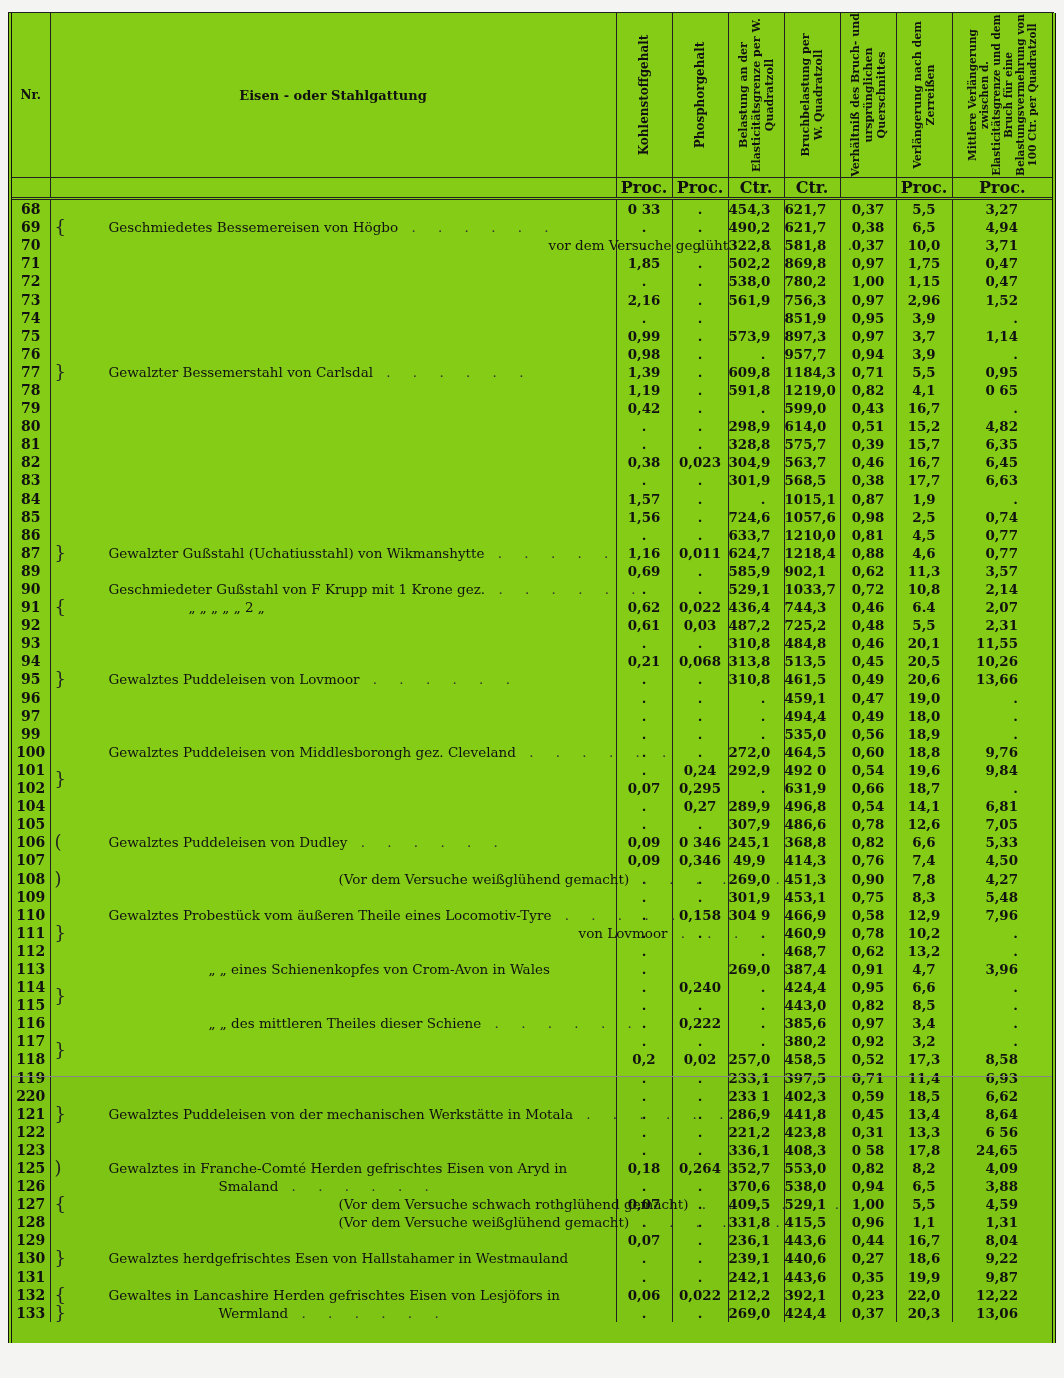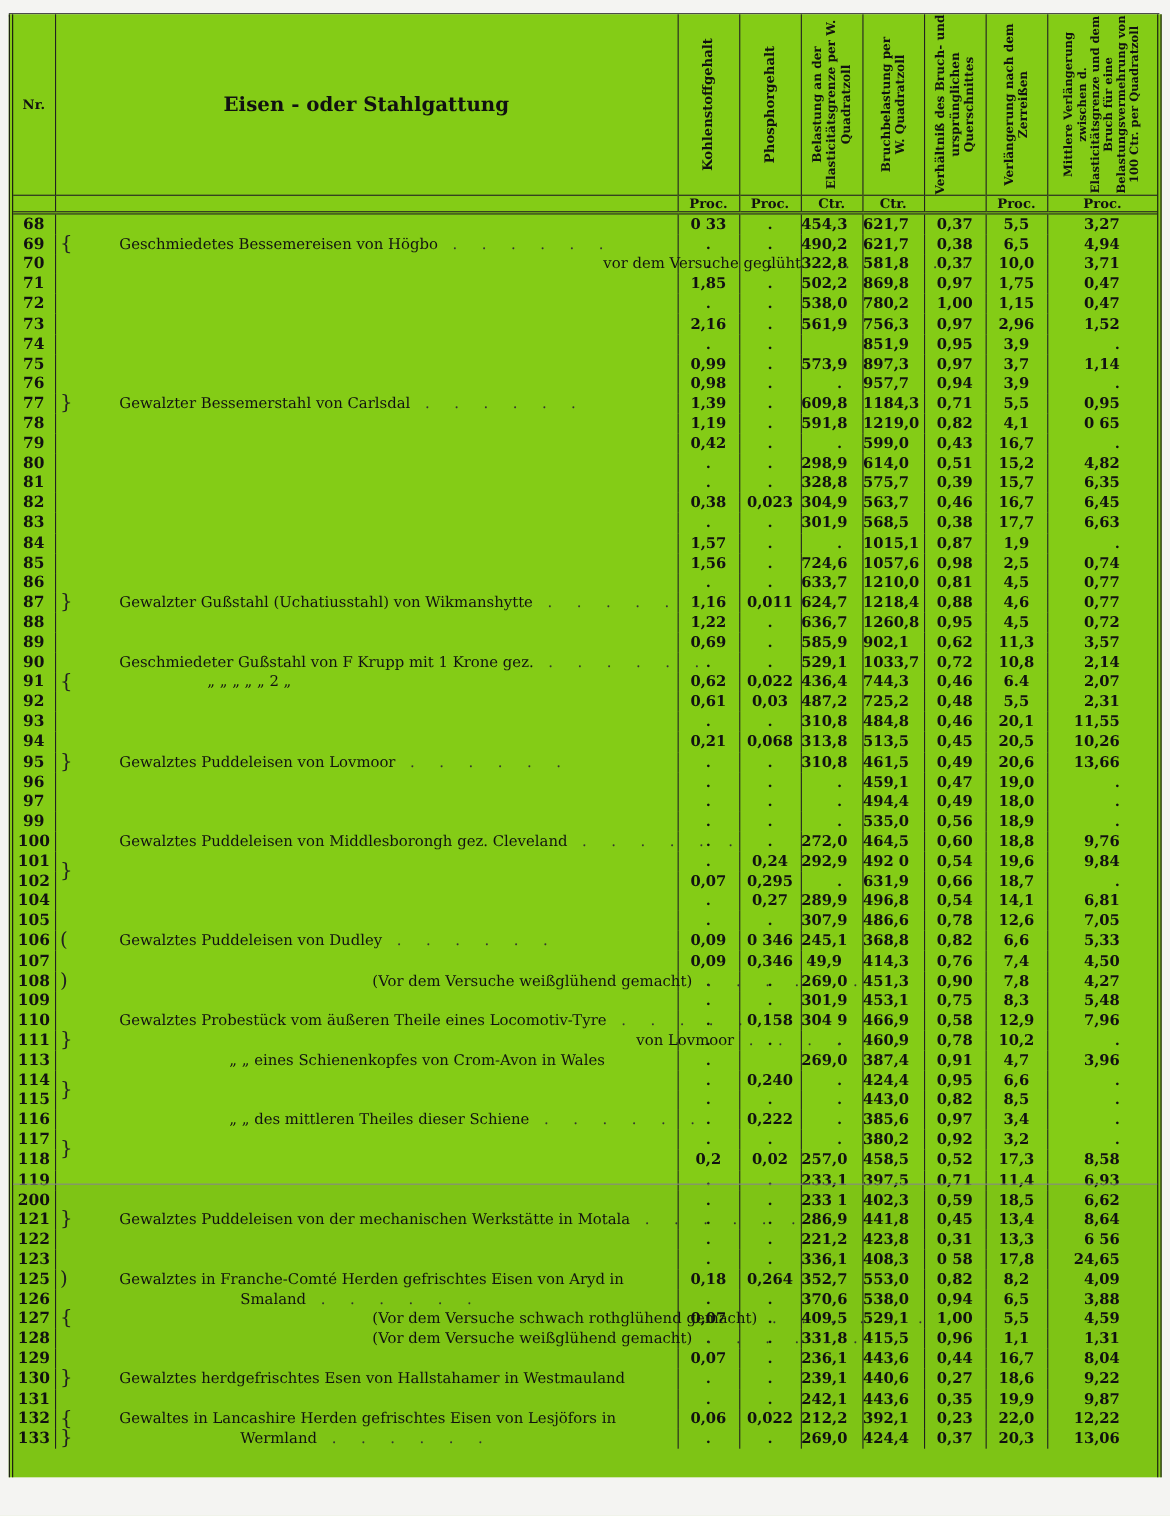--- a/index.html
+++ b/index.html
@@ -7,25 +7,25 @@
          font-family: "DejaVu Serif", serif; color: #111; }
   .page { position: absolute; left: 8px; top: 13px; width: 1040px; height: 1330px;
           border-left: 4px double #111; border-right: 4px double #111; background: #84cc16; }
   .topline { position: absolute; left: 8px; top: 12px; width: 1046px; border-top: 3px double #222; }
   table { border-collapse: collapse; position: absolute; left: 0; top: 0; width: 1040px;
           table-layout: fixed; }
   th { font-weight: bold; font-size: 12px; vertical-align: middle; padding: 0; position: relative; }
   th.rot > div { position: absolute; left: 50%; top: 50%; transform: translate(-50%,-50%) rotate(-90deg);
                  white-space: normal; text-align: center; line-height: 13px; font-family: "DejaVu Serif", serif; }
   thead tr.labels th { height: 164px; border-left: 1.5px solid #222; }
-  thead tr.units th { height: 14px; font-size: 12px; border-left: 1.5px solid #222; border-top: 1.5px solid #222;
+  thead tr.units th { height: 14px; font-size: 16px; border-left: 1.5px solid #222; border-top: 1.5px solid #222;
                       border-bottom: 3px double #222; }
   thead tr.labels th.nr, thead tr.units th.nr { border-left: none; }
   thead tr.labels th.name, thead tr.units th.name { border-left: 1.5px solid #222; }
-  th.name { font-size: 18px; text-align: center; }
+  th.name { font-size: 13px; text-align: center; }
   td { font-size: 13.4px; font-weight: bold; height: 18.1px; line-height: 18px; padding: 0; white-space: nowrap;
        font-family: "DejaVu Serif", serif; }
   td.nr { text-align: center; font-size: 14px; border-right: 1.5px solid #222; }
   td.name { font-weight: normal; font-size: 13.5px; padding-left: 58px; position: relative; color:#111; }
   td.num { text-align: center; border-left: 1.5px solid #222; }
   td.num.r { text-align: right; padding-right: 18px; }
   td.num.r2 { text-align: right; padding-right: 34px; }
   .dots { color: #333; letter-spacing: 9px; }
   .brace { position: absolute; left: 4px; font-weight: normal; font-size: 18px; color: #222; }
   .shade { position: absolute; left: 0; width: 1040px; top: 1064px; height: 266px; background: rgba(0,0,0,0.04); pointer-events:none; }
@@ -301,31 +301,20 @@
           <td class="name"><span class="brace">}</span><span>Gewalzter Gußstahl (Uchatiusstahl) von Wikmanshytte</span><span class="dots">  . . . . . .</span></td>
           <td class="num">1,16</td>
           <td class="num">0,011</td>
           <td class="num r">624,7</td>
           <td class="num r">1218,4</td>
           <td class="num">0,88</td>
           <td class="num">4,6</td>
           <td class="num r2">0,77</td>
         </tr>
         <tr>
-          <td class="nr">88</td>
-          <td class="name"><span></span></td>
-          <td class="num">1,22</td>
-          <td class="num">.</td>
-          <td class="num r">636,7</td>
-          <td class="num r">1260,8</td>
-          <td class="num">0,95</td>
-          <td class="num">4,5</td>
-          <td class="num r2">0,72</td>
-        </tr>
-        <tr>
           <td class="nr">89</td>
           <td class="name"><span></span></td>
           <td class="num">0,69</td>
           <td class="num">.</td>
           <td class="num r">585,9</td>
           <td class="num r">902,1</td>
           <td class="num">0,62</td>
           <td class="num">11,3</td>
           <td class="num r2">3,57</td>
         </tr>
@@ -543,20 +532,31 @@
           <td class="name" style="padding-left: 528px;"><span class="brace">}</span><span>von Lovmoor</span><span class="dots">  . . . . . .</span></td>
           <td class="num">.</td>
           <td class="num">.</td>
           <td class="num r">.</td>
           <td class="num r">460,9</td>
           <td class="num">0,78</td>
           <td class="num">10,2</td>
           <td class="num r2">.</td>
         </tr>
         <tr>
+          <td class="nr">112</td>
+          <td class="name"><span></span></td>
+          <td class="num">.</td>
+          <td class="num"></td>
+          <td class="num r">.</td>
+          <td class="num r">468,7</td>
+          <td class="num">0,62</td>
+          <td class="num">13,2</td>
+          <td class="num r2">.</td>
+        </tr>
+        <tr>
           <td class="nr">113</td>
           <td class="name" style="padding-left: 158px; margin-left: 43px;"><span>„     „     eines Schienenkopfes von Crom-Avon in Wales</span></td>
           <td class="num">.</td>
           <td class="num"></td>
           <td class="num r">269,0</td>
           <td class="num r">387,4</td>
           <td class="num">0,91</td>
           <td class="num">4,7</td>
           <td class="num r2">3,96</td>
         </tr>
@@ -620,21 +620,21 @@
           <td class="name"><span></span></td>
           <td class="num">.</td>
           <td class="num">.</td>
           <td class="num r">233,1</td>
           <td class="num r">397,5</td>
           <td class="num">0,71</td>
           <td class="num">11,4</td>
           <td class="num r2">6,93</td>
         </tr>
         <tr>
-          <td class="nr">200</td>
+          <td class="nr">220</td>
           <td class="name"><span></span></td>
           <td class="num">.</td>
           <td class="num">.</td>
           <td class="num r">233 1</td>
           <td class="num r">402,3</td>
           <td class="num">0,59</td>
           <td class="num">18,5</td>
           <td class="num r2">6,62</td>
         </tr>
         <tr>

